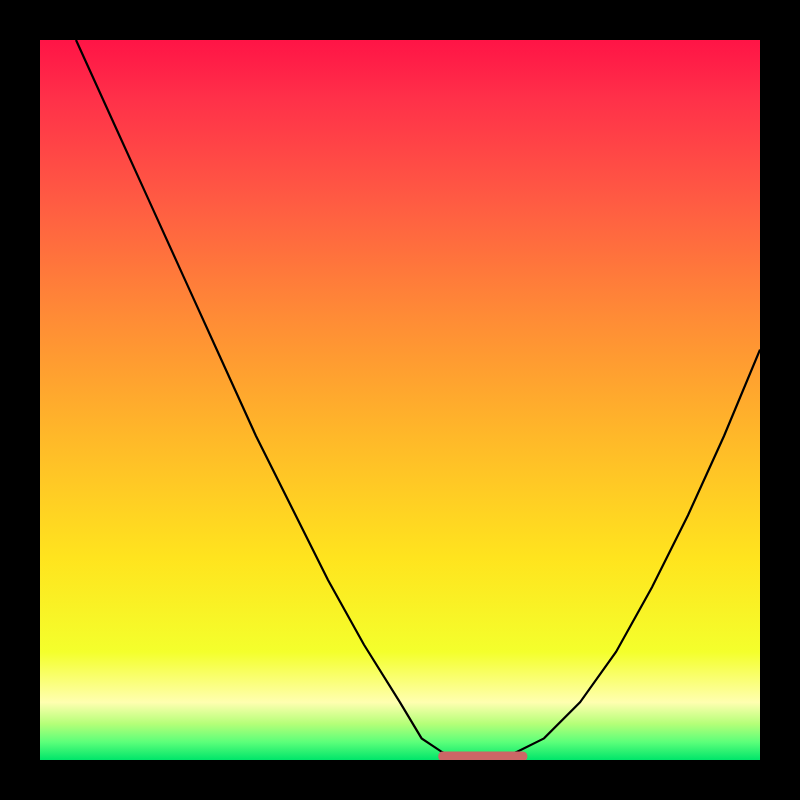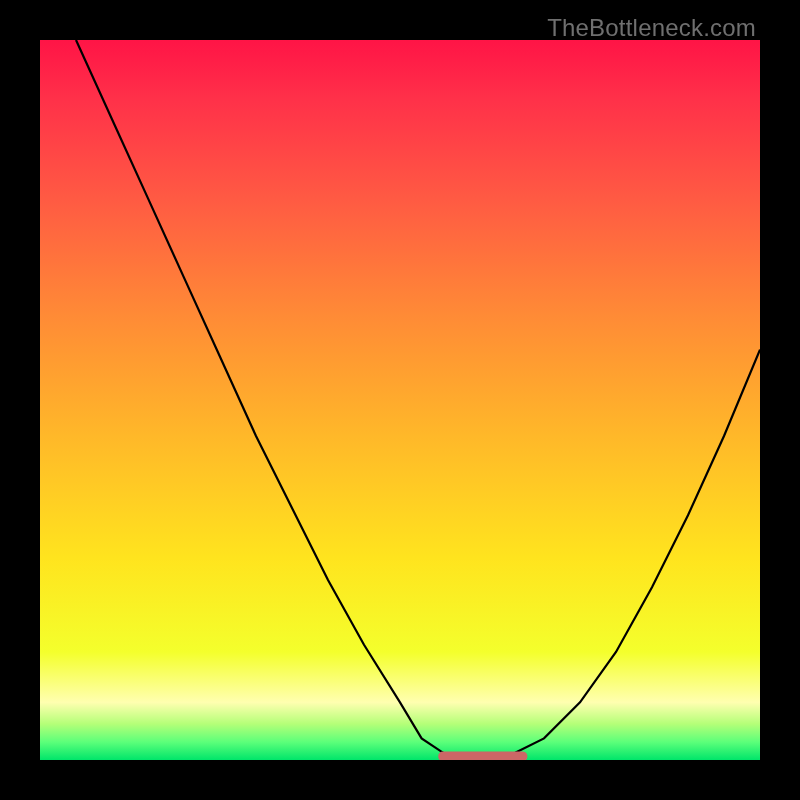--- a/index.html
+++ b/index.html
@@ -52,21 +52,20 @@
     left: 0;
     top: 0;
     width: 720px;
     height: 720px;
   }
 </style>
 </head>
 <body>
 <div class="frame">
 
-  <div class="attribution">TheBottleneck.com</div>
 
   <div class="plot-area">
     <svg class="curve" viewBox="0 0 720 720" preserveAspectRatio="none">
       <path id="main-curve" d="M36.0 0.0 L72.0 79.2 L108.0 158.4 L144.0 237.6 L180.0 316.8 L216.0 396.0 L252.0 468.0 L288.0 540.0 L324.0 604.8 L360.0 662.4 L381.6 698.4 L403.2 712.8 L432.0 720.0 L453.6 720.0 L475.2 712.8 L504.0 698.4 L540.0 662.4 L576.0 612.0 L612.0 547.2 L648.0 475.2 L684.0 396.0 L720.0 309.6" fill="none" stroke="#000000" stroke-width="2.2"></path>
       <path id="flat-marker" d="M403.2 716.4 L482.4 716.4" fill="none" stroke="#cc6666" stroke-width="10" stroke-linecap="round"></path>
     </svg>
   </div>
 
 </div>
 

